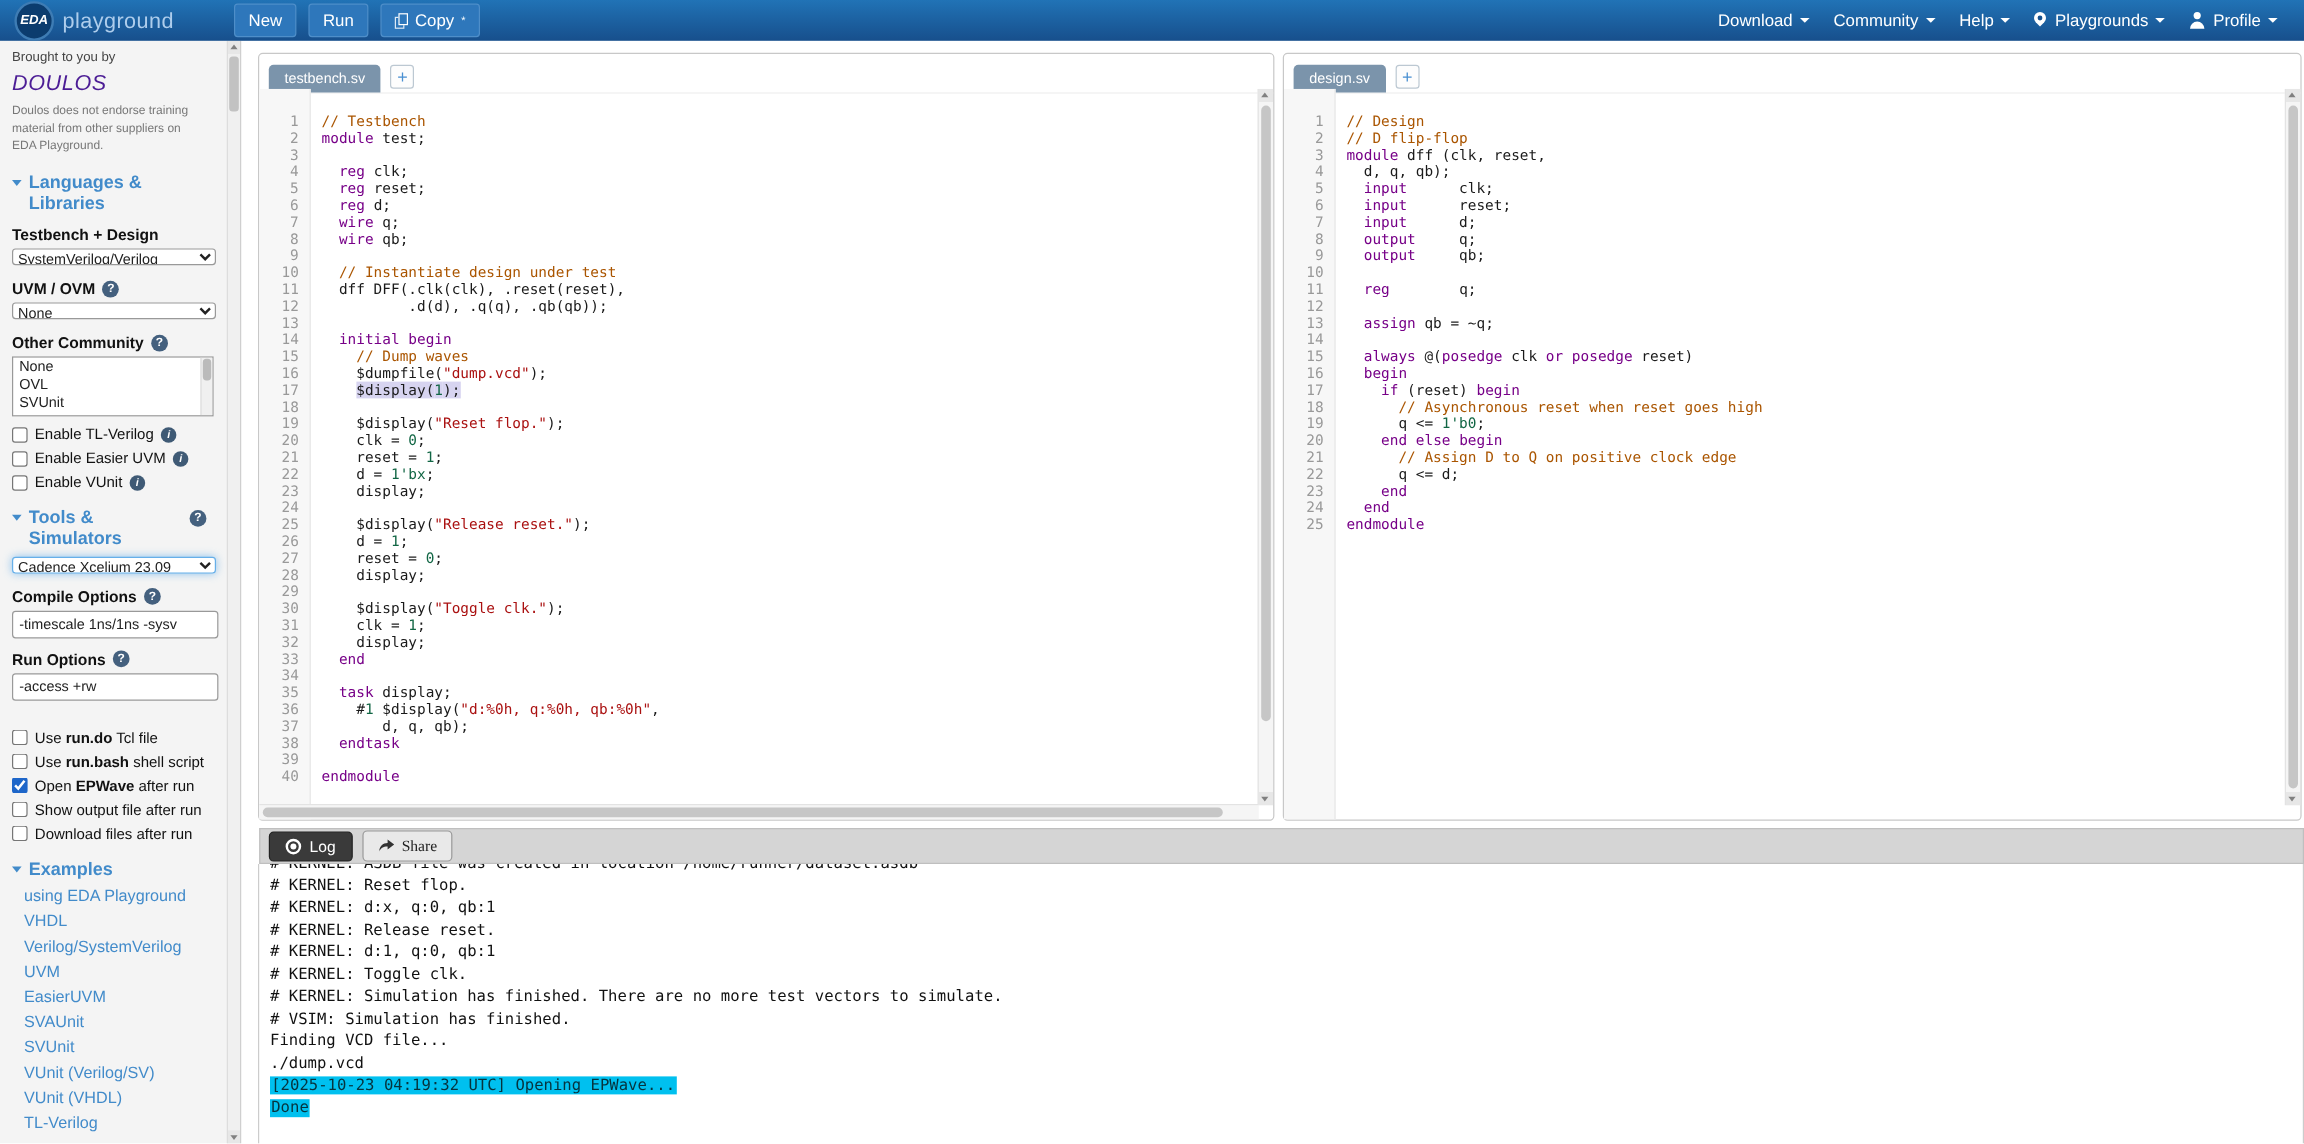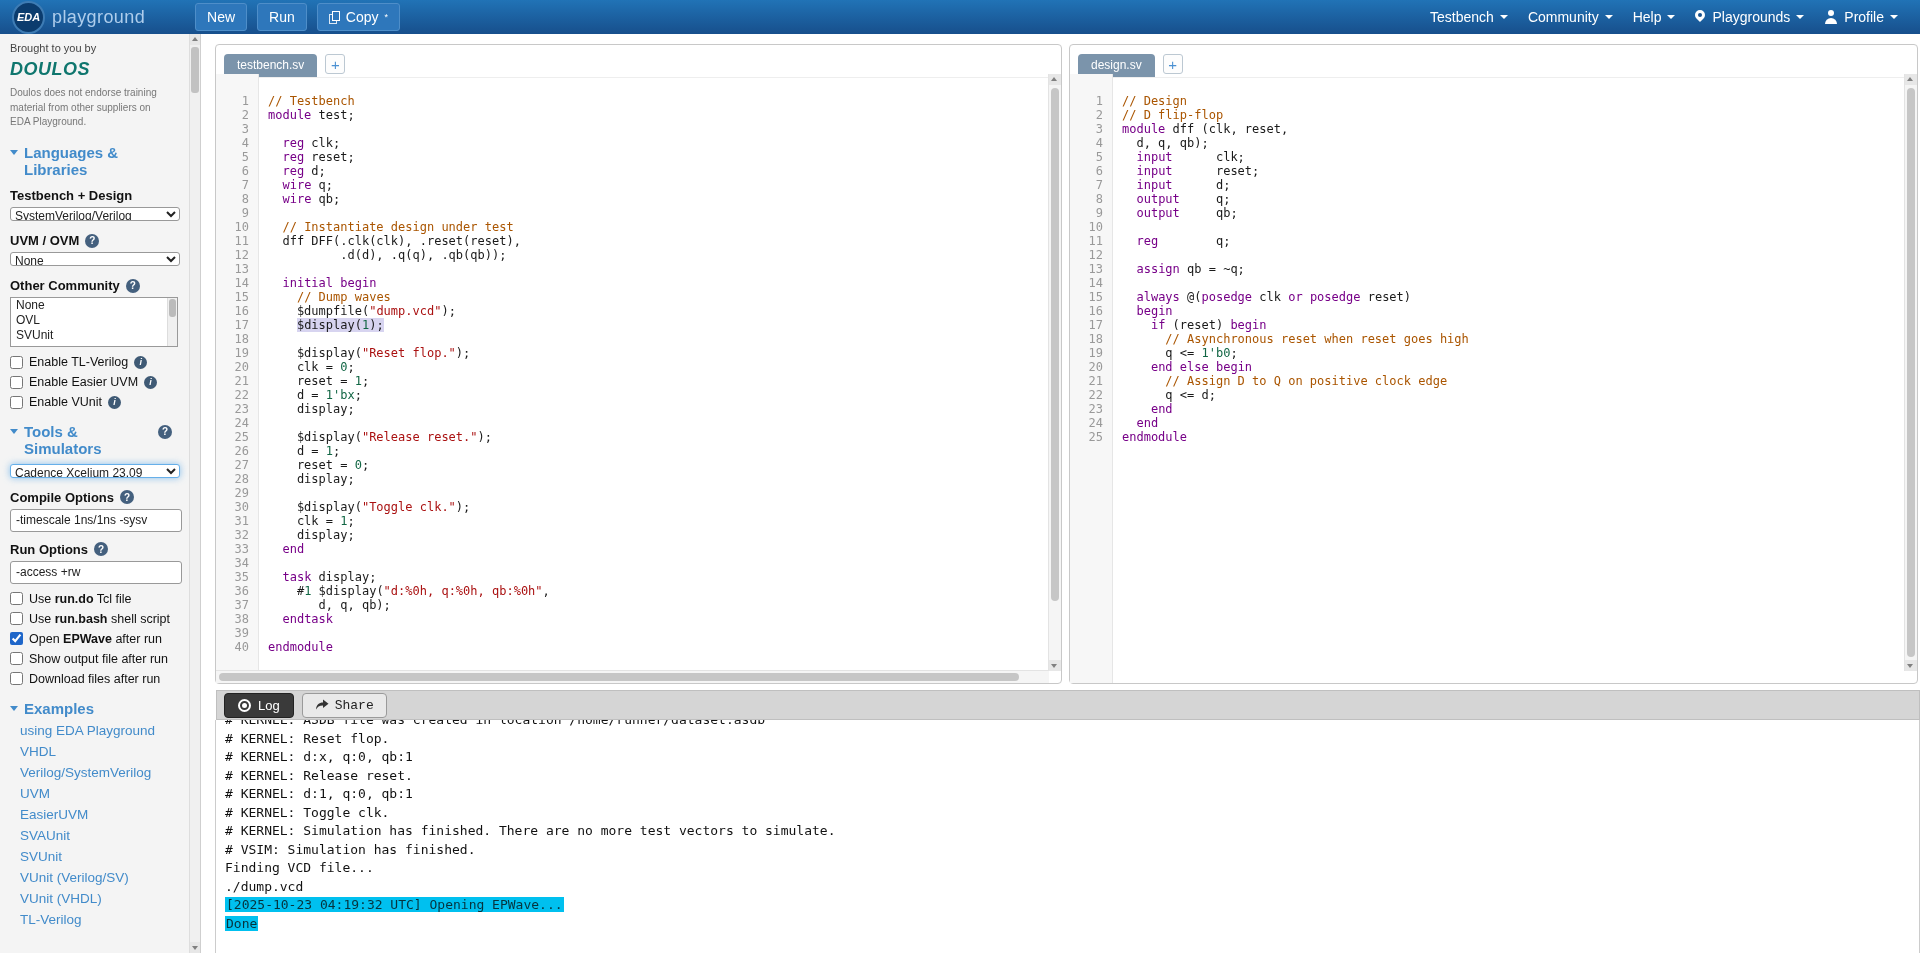--- a/index.html
+++ b/index.html
@@ -33,21 +33,21 @@
   
   .sidebar{position:absolute;top:34px;left:0;width:200px;bottom:0;background:#f4f4f4;border-right:1px solid #cfcfcf}
   .sidebar-content{position:absolute;top:0;left:0;right:10px;bottom:0;overflow:hidden;padding:8px 6px 0 10px;font-size:13px;color:#222}
   .sidebar-sb{position:absolute;top:0;right:0;width:10px;bottom:0;background:#f0f0f0;border-left:1px solid #ddd}
   .sb-btn{position:absolute;left:0;width:10px;height:11px;background:#e7e7e7}
   .sb-btn.up{top:0}.sb-btn.down{bottom:0}
   .sb-btn.up::after{content:"";position:absolute;left:2px;top:3px;border-left:3px solid transparent;border-right:3px solid transparent;border-bottom:4px solid #808080}
   .sb-btn.down::after{content:"";position:absolute;left:2px;top:4px;border-left:3px solid transparent;border-right:3px solid transparent;border-top:4px solid #808080}
   .sb-thumb{position:absolute;left:1px;width:8px;background:#c2c2c2;border-radius:3px}
   .sponsor-heading{font-size:11px;color:#444}
-  .doulos{color:#0f766e;font-weight:bold;font-style:italic;font-size:18px;margin:5px 0 6px;letter-spacing:.5px;cursor:pointer}
+  .doulos{color:#4c1d95;font-weight:normal;font-style:italic;font-size:18px;margin:5px 0 6px;letter-spacing:.5px;cursor:pointer}
   .sponsor-note{font-size:10px;color:#777;line-height:1.45;margin-bottom:4px;width:150px}
   .sec{color:#428bca;font-size:15px;font-weight:bold;margin:14px 0 6px;display:flex;align-items:flex-start;gap:6px;line-height:1.15;width:162px;cursor:pointer}
   .sec-caret{flex:0 0 auto;width:0;height:0;border-top:5px solid #428bca;border-left:4px solid transparent;border-right:4px solid transparent;margin-top:6px}
   .field-label{font-weight:bold;font-size:13px;color:#111;margin:10px 0 4px;display:flex;align-items:center;gap:6px}
   .help-icon{width:14px;height:14px;border-radius:50%;background:#44607e;color:#fff;font-size:10px;font-weight:bold;
              display:inline-flex;align-items:center;justify-content:center;cursor:pointer;flex:0 0 auto}
   .side-select{width:170px;height:14px;font-size:12px;border:1px solid #999;border-radius:3px;background:#fff;font-family:inherit;color:#222}
   .side-select.focused{border:1px solid #66afe9;box-shadow:0 0 7px rgba(102,175,233,.75);outline:none}
   .listbox{width:166px;height:48px;border:1px solid #999;background:#fff;position:relative;overflow:hidden}
   .listbox-opt{font-size:12px;padding:0 5px;height:15px;line-height:15px;cursor:default}
@@ -90,21 +90,21 @@
 
   
   .log-area{position:absolute;left:215px;right:0;top:690px;bottom:0}
   .log-header{position:absolute;top:0;left:1px;right:0;height:30px;background:#d5d5d5;border:1px solid #bfbfbf;
               display:flex;align-items:center;padding-left:7px;gap:8px;box-sizing:border-box}
   .log-tab{background:#3a3a3a;color:#fff;font-size:13px;padding:4px 13px;border-radius:4px;display:flex;gap:7px;
            align-items:center;cursor:pointer;border:1px solid #222;font-family:inherit}
   .log-rec-icon{width:9px;height:9px;border:2px solid #fff;border-radius:50%;position:relative;display:inline-block}
   .log-rec-icon::after{content:"";position:absolute;left:2px;top:2px;width:5px;height:5px;border-radius:50%;background:#fff}
   .share-btn{background:#e9e9e9;border:1px solid #9a9a9a;color:#222;font-size:13px;padding:4px 12px;border-radius:4px;
-             display:flex;gap:6px;align-items:center;cursor:pointer;font-family:Liberation Mono, monospace}
+             display:flex;gap:6px;align-items:center;cursor:pointer;font-family:Liberation Serif, serif}
   .log-console{position:absolute;top:30px;left:0;right:0;bottom:0;background:#fff;border-left:1px solid #ccc;border-right:1px solid #ccc;
                overflow:hidden;font-family:"DejaVu Sans Mono","Liberation Mono",monospace;font-size:13px;line-height:18.5px;color:#111;padding:0 9px}
   .log-lines{margin-top:-9px}
   .log-line span.hl{background:#00c0ef;color:#06333d;padding:0 1px}
 </style>
 </head>
 <body>
 
 <nav class="navbar">
   <div class="brand">
@@ -120,21 +120,21 @@
       </button>
       <button class="nav-btn">
         <span class="copy-icon"></span>
         <span>Copy</span>
         <sup>*</sup>
       </button>
     </div>
   <div class="nav-spacer"></div>
   <div style="display:flex;align-items:center">
       <div class="nav-menu">
-        <span>Testbench</span>
+        <span>Download</span>
         <span class="caret-down"></span>
       </div>
       <div class="nav-menu">
         <span>Community</span>
         <span class="caret-down"></span>
       </div>
       <div class="nav-menu">
         <span>Help</span>
         <span class="caret-down"></span>
       </div>
@@ -225,21 +225,21 @@
       <span class="help-icon">?</span>
     </div>
     <input type="text" class="side-input" value="-timescale 1ns/1ns -sysv" style="">
 
     <div class="field-label">
       <span>Run Options</span>
       <span class="help-icon">?</span>
     </div>
     <input type="text" class="side-input" value="-access +rw" style="">
 
-    <div style="margin-top:8px">
+    <div style="margin-top:24px">
         <label class="chk-row">
           <input type="checkbox" style="">
           <span>Use <b>run.do</b> Tcl file</span>
         </label>
         <label class="chk-row">
           <input type="checkbox" style="">
           <span>Use <b>run.bash</b> shell script</span>
         </label>
         <label class="chk-row">
           <input type="checkbox" checked="" style="">

